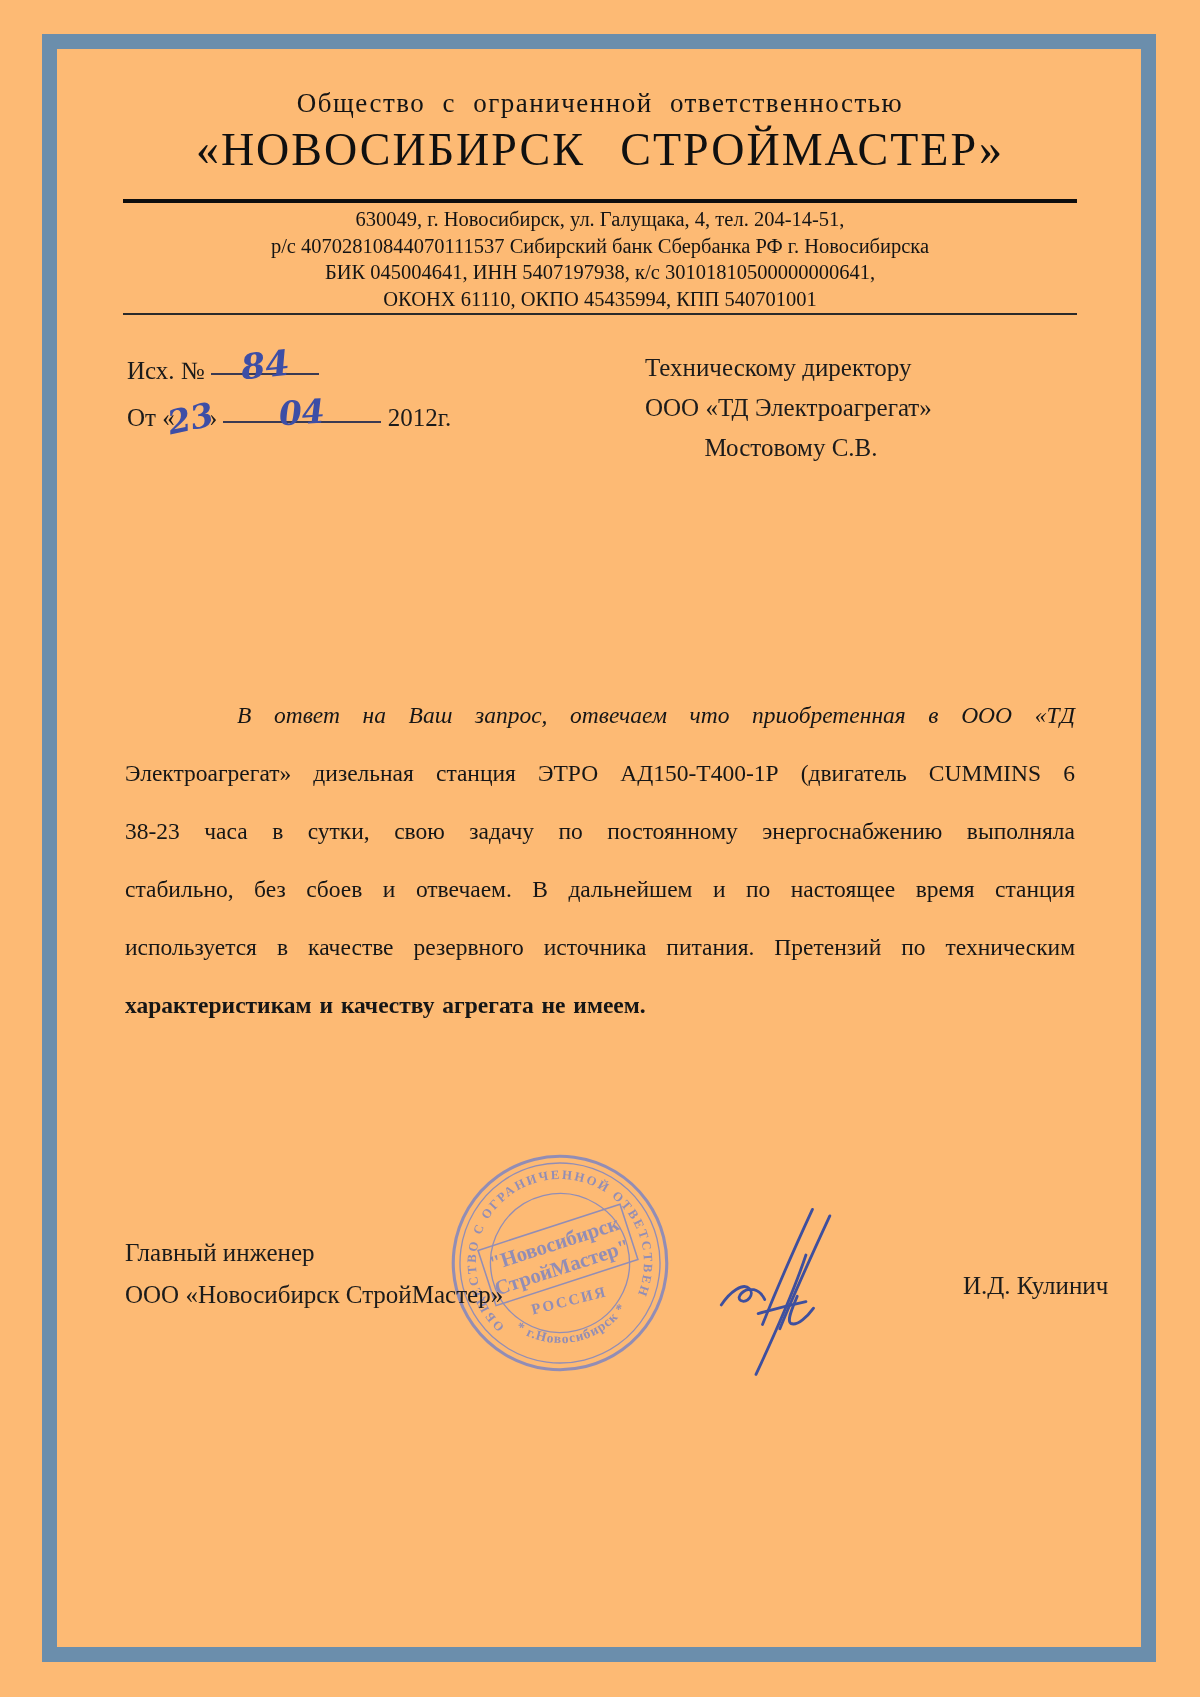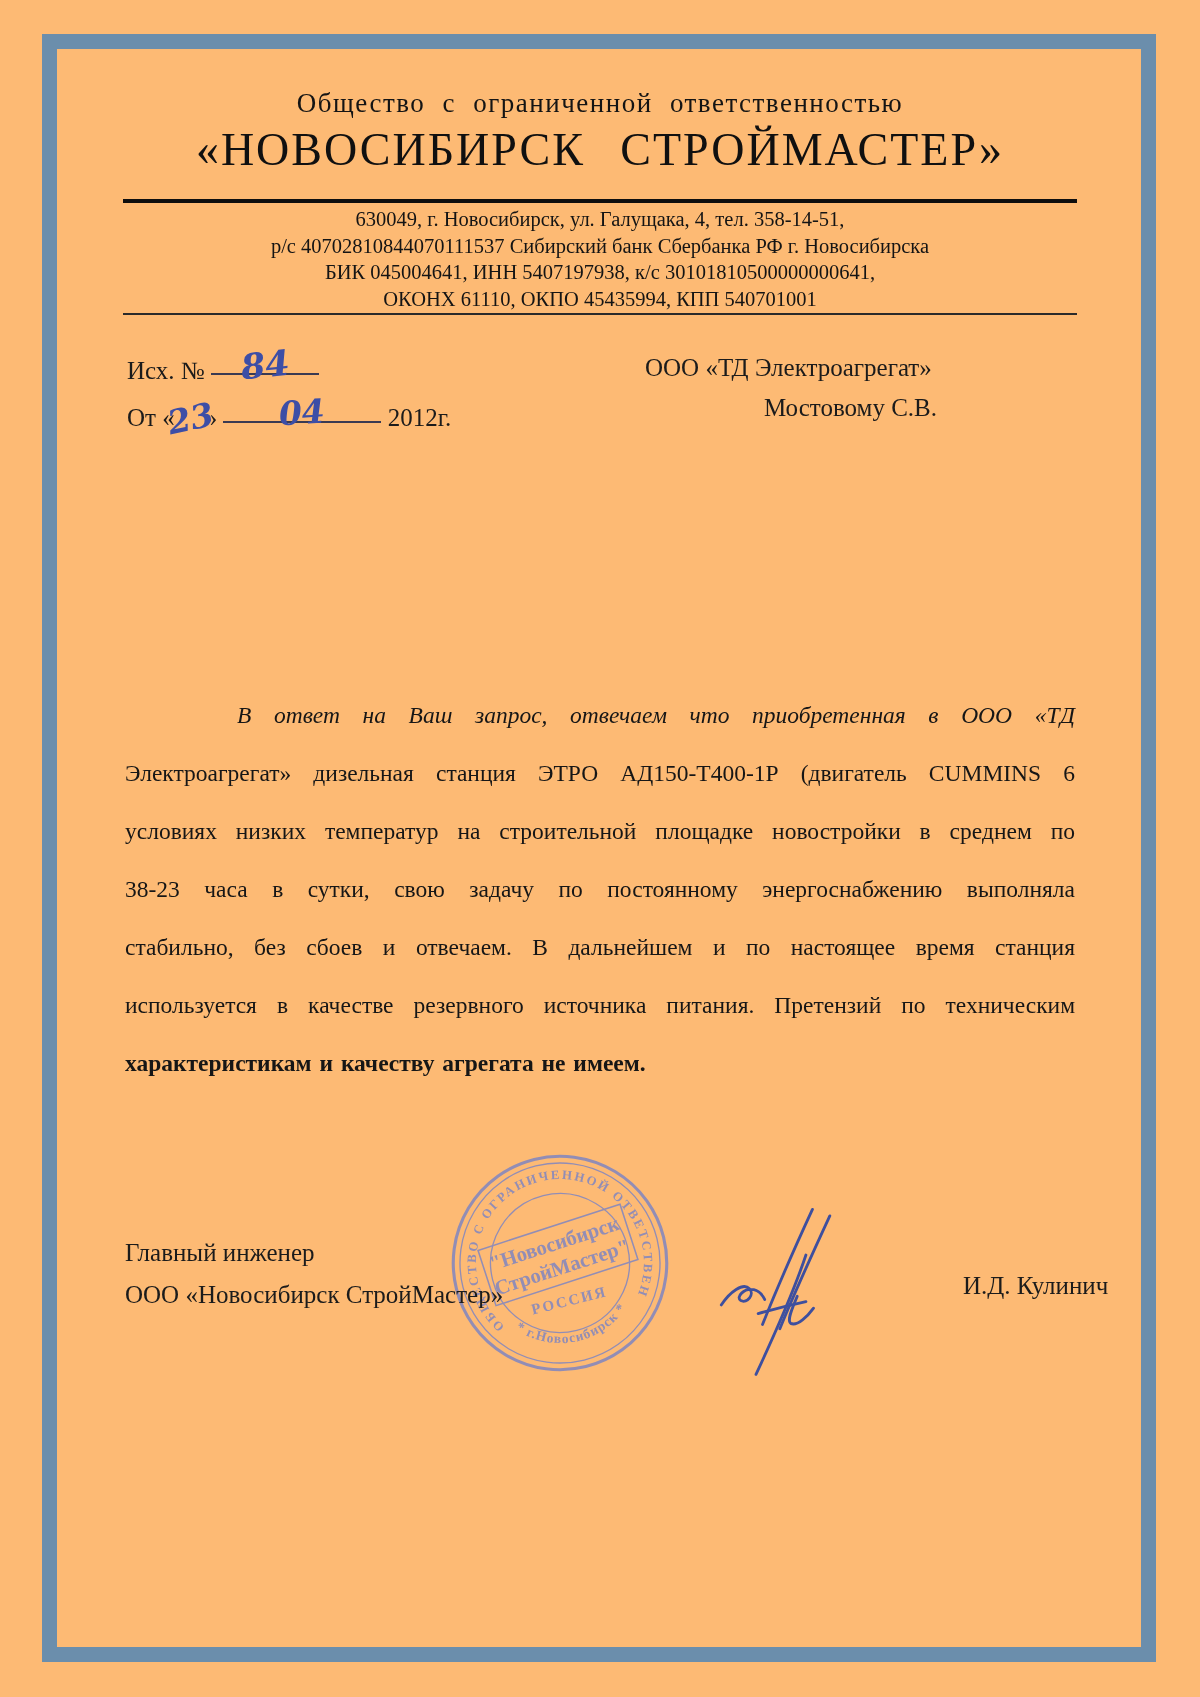--- a/index.html
+++ b/index.html
@@ -38,21 +38,21 @@
     text-align:center;vertical-align:baseline;height:28px;
   }
   .ink{
     color:#3d4ea6;font-style:italic;font-weight:bold;
     font-family:"DejaVu Serif", serif;
   }
   .ink-84{display:inline-block;font-size:35px;transform:rotate(-6deg) translateY(-2px);}
   .ink-23{display:inline-block;font-size:33px;transform:rotate(-12deg) translateY(4px);margin:0 -8px;}
   .ink-04{display:inline-block;font-size:33px;transform:rotate(-4deg) translateY(-2px);}
   .recipient{top:348px;left:645px;width:292px;font-size:25px;line-height:40px;}
-  .recipient .r3{text-align:right;}
+  .recipient .r3{text-align:center;}
   .salutation{top:630px;left:100px;width:950px;font-size:25px;}
   .body-text{top:686px;left:125px;width:950px;font-size:23.5px;color:#161616;}
   .body-line{
     height:58px;line-height:58px;
     text-align:justify;text-align-last:justify;
     word-spacing:2px;white-space:nowrap0;
   }
   .body-line.first{padding-left:112px;width:838px;font-style:italic;}
   .body-line.last{text-align-last:left;font-weight:bold;}
   .sig-titles{top:1232px;left:125px;font-size:25px;line-height:42px;z-index:3;}
@@ -64,49 +64,49 @@
 <body>
 
 <div class="page">
 
   <div class="frame"></div>
 
   <div class="abs center org-type">Общество с ограниченной ответственностью</div>
   <div class="abs center org-name">«НОВОСИБИРСК СТРОЙМАСТЕР»</div>
   <div class="abs rule-thick"></div>
   <div class="abs center address">
-    <div>630049, г. Новосибирск, ул. Галущака, 4, тел. 358-14-51,</div>
+    <div>630049, г. Новосибирск, ул. Галущака, 4, тел. 204-14-51,</div>
     <div>р/с 40702810844070111537  Сибирский банк Сбербанка РФ г. Новосибирска</div>
     <div>БИК 045004641, ИНН 5407197938, к/с 30101810500000000641,</div>
     <div>ОКОНХ 61110, ОКПО 45435994, КПП 540701001</div>
   </div>
   <div class="abs rule-thin"></div>
 
   <div class="abs ref-block">
     <div>
       <span>Исх. №</span>
       <span class="uline" style="width:108px;"><span class="ink ink-84">84</span></span>
     </div>
     <div>
       <span>От «</span><span class="ink ink-23">23</span><span>»</span>
       <span class="uline" style="width:158px;"><span class="ink ink-04">04</span></span>
       <span>2012г.</span>
     </div>
   </div>
 
   <div class="abs recipient">
+    <div>Техническому директору</div>
     <div>ООО «ТД Электроагрегат»</div>
     <div class="r3">Мостовому С.В.</div>
   </div>
 
 
   <div class="abs body-text">
     <div class="body-line first">В ответ на Ваш запрос, отвечаем что приобретенная в ООО «ТД</div>
     <div class="body-line">Электроагрегат» дизельная станция ЭТРО АД150-Т400-1Р (двигатель CUMMINS 6</div>
-    <div class="body-line">условиях низких температур на строительной площадке новостройки в среднем по</div>
     <div class="body-line">38-23 часа в сутки, свою задачу по постоянному энергоснабжению выполняла</div>
     <div class="body-line">стабильно, без сбоев и отвечаем. В дальнейшем и по настоящее время станция</div>
     <div class="body-line">используется в качестве резервного источника питания. Претензий по техническим</div>
     <div class="body-line last">характеристикам и качеству агрегата не имеем.</div>
   </div>
 
   <div class="abs stamp-wrap">
     <svg width="228" height="230" viewBox="0 0 220 220">
       <defs>
         <path id="ringPath" d="M 43.6,156.4 A 81 81 0 1 1 176.3,156.5"></path>

